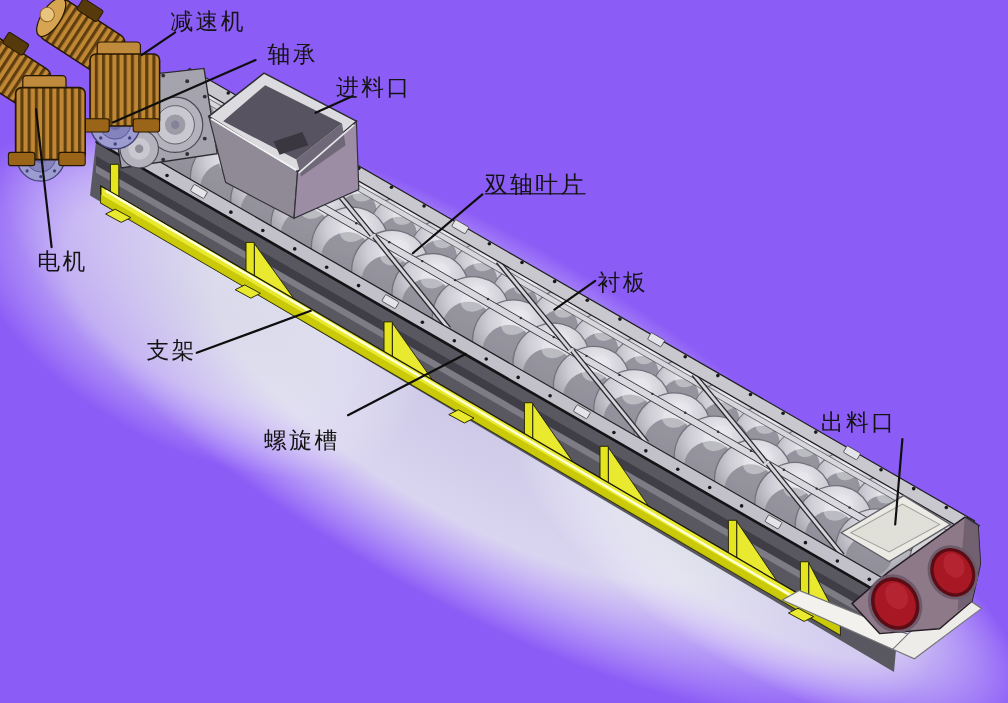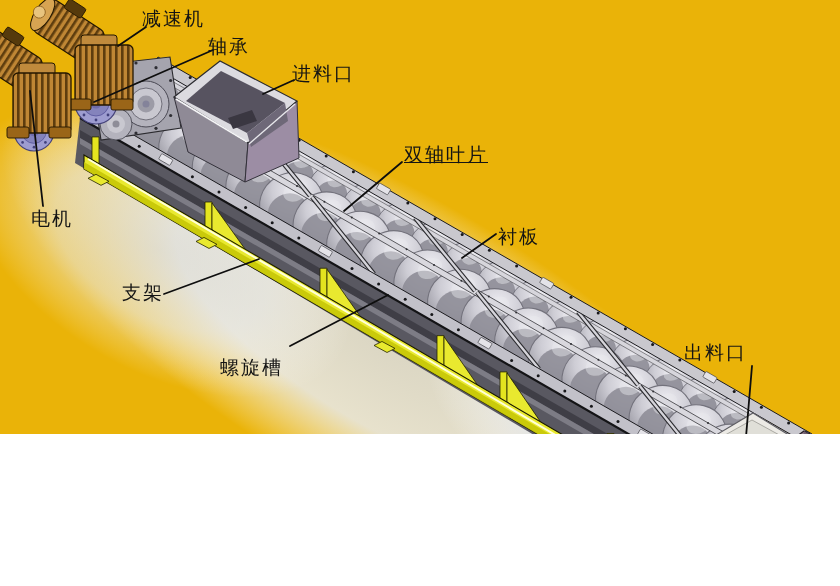--- a/index.html
+++ b/index.html
@@ -1,27 +1,27 @@
 <!DOCTYPE html>
 <html style="--frame_yellow: #e9e92f; --motor_orange: #bf8634; --flange_purple: #9d9cd0; --hopper_gray: #9c8da4; --end_cap_red: #a81824; --housing_mauve: #8e7988; --steel_light: #c9c8ce; --steel_dark: #55545c; --label_color: #141414;"><head>
 <meta charset="utf-8">
 <style>
   html,body{margin:0;padding:0;background:#fff;}
   .stage{
-    position:relative;width:840px;height:434px;overflow:hidden;background:#eab308;
+    position:relative;width:840px;height:586px;overflow:hidden;background:#8b5cf6;
     font-family:"DejaVu Sans","Liberation Sans",sans-serif;
   }
   .stage svg{position:absolute;left:0;top:0;}
   .lbl{
     position:absolute;font-size:19px;line-height:1.1;letter-spacing:2px;
     color:var(--label_color,#141414);white-space:nowrap;user-select:none;
   }
   .lbl-reducer{left:142px;top:8px;}
-  .lbl-bearing{left:208px;top:36px;}
-  .lbl-feed{left:292px;top:63px;text-align:center;}
+  .lbl-bearing{left:223px;top:36px;}
+  .lbl-feed{left:280px;top:63px;text-align:center;}
   .lbl-blades{left:404px;top:144px;text-decoration:underline;}
   .lbl-liner{left:498px;top:226px;}
   .lbl-motor{left:31px;top:208px;}
   .lbl-frame{left:122px;top:282px;}
   .lbl-trough{left:220px;top:357px;}
   .lbl-outlet{left:684px;top:342px;}
   .beam-fill{fill:var(--frame_yellow,#e9e92f);}
   .gusset-fill{fill:var(--frame_yellow,#e9e92f);}
 </style>
 </head>

